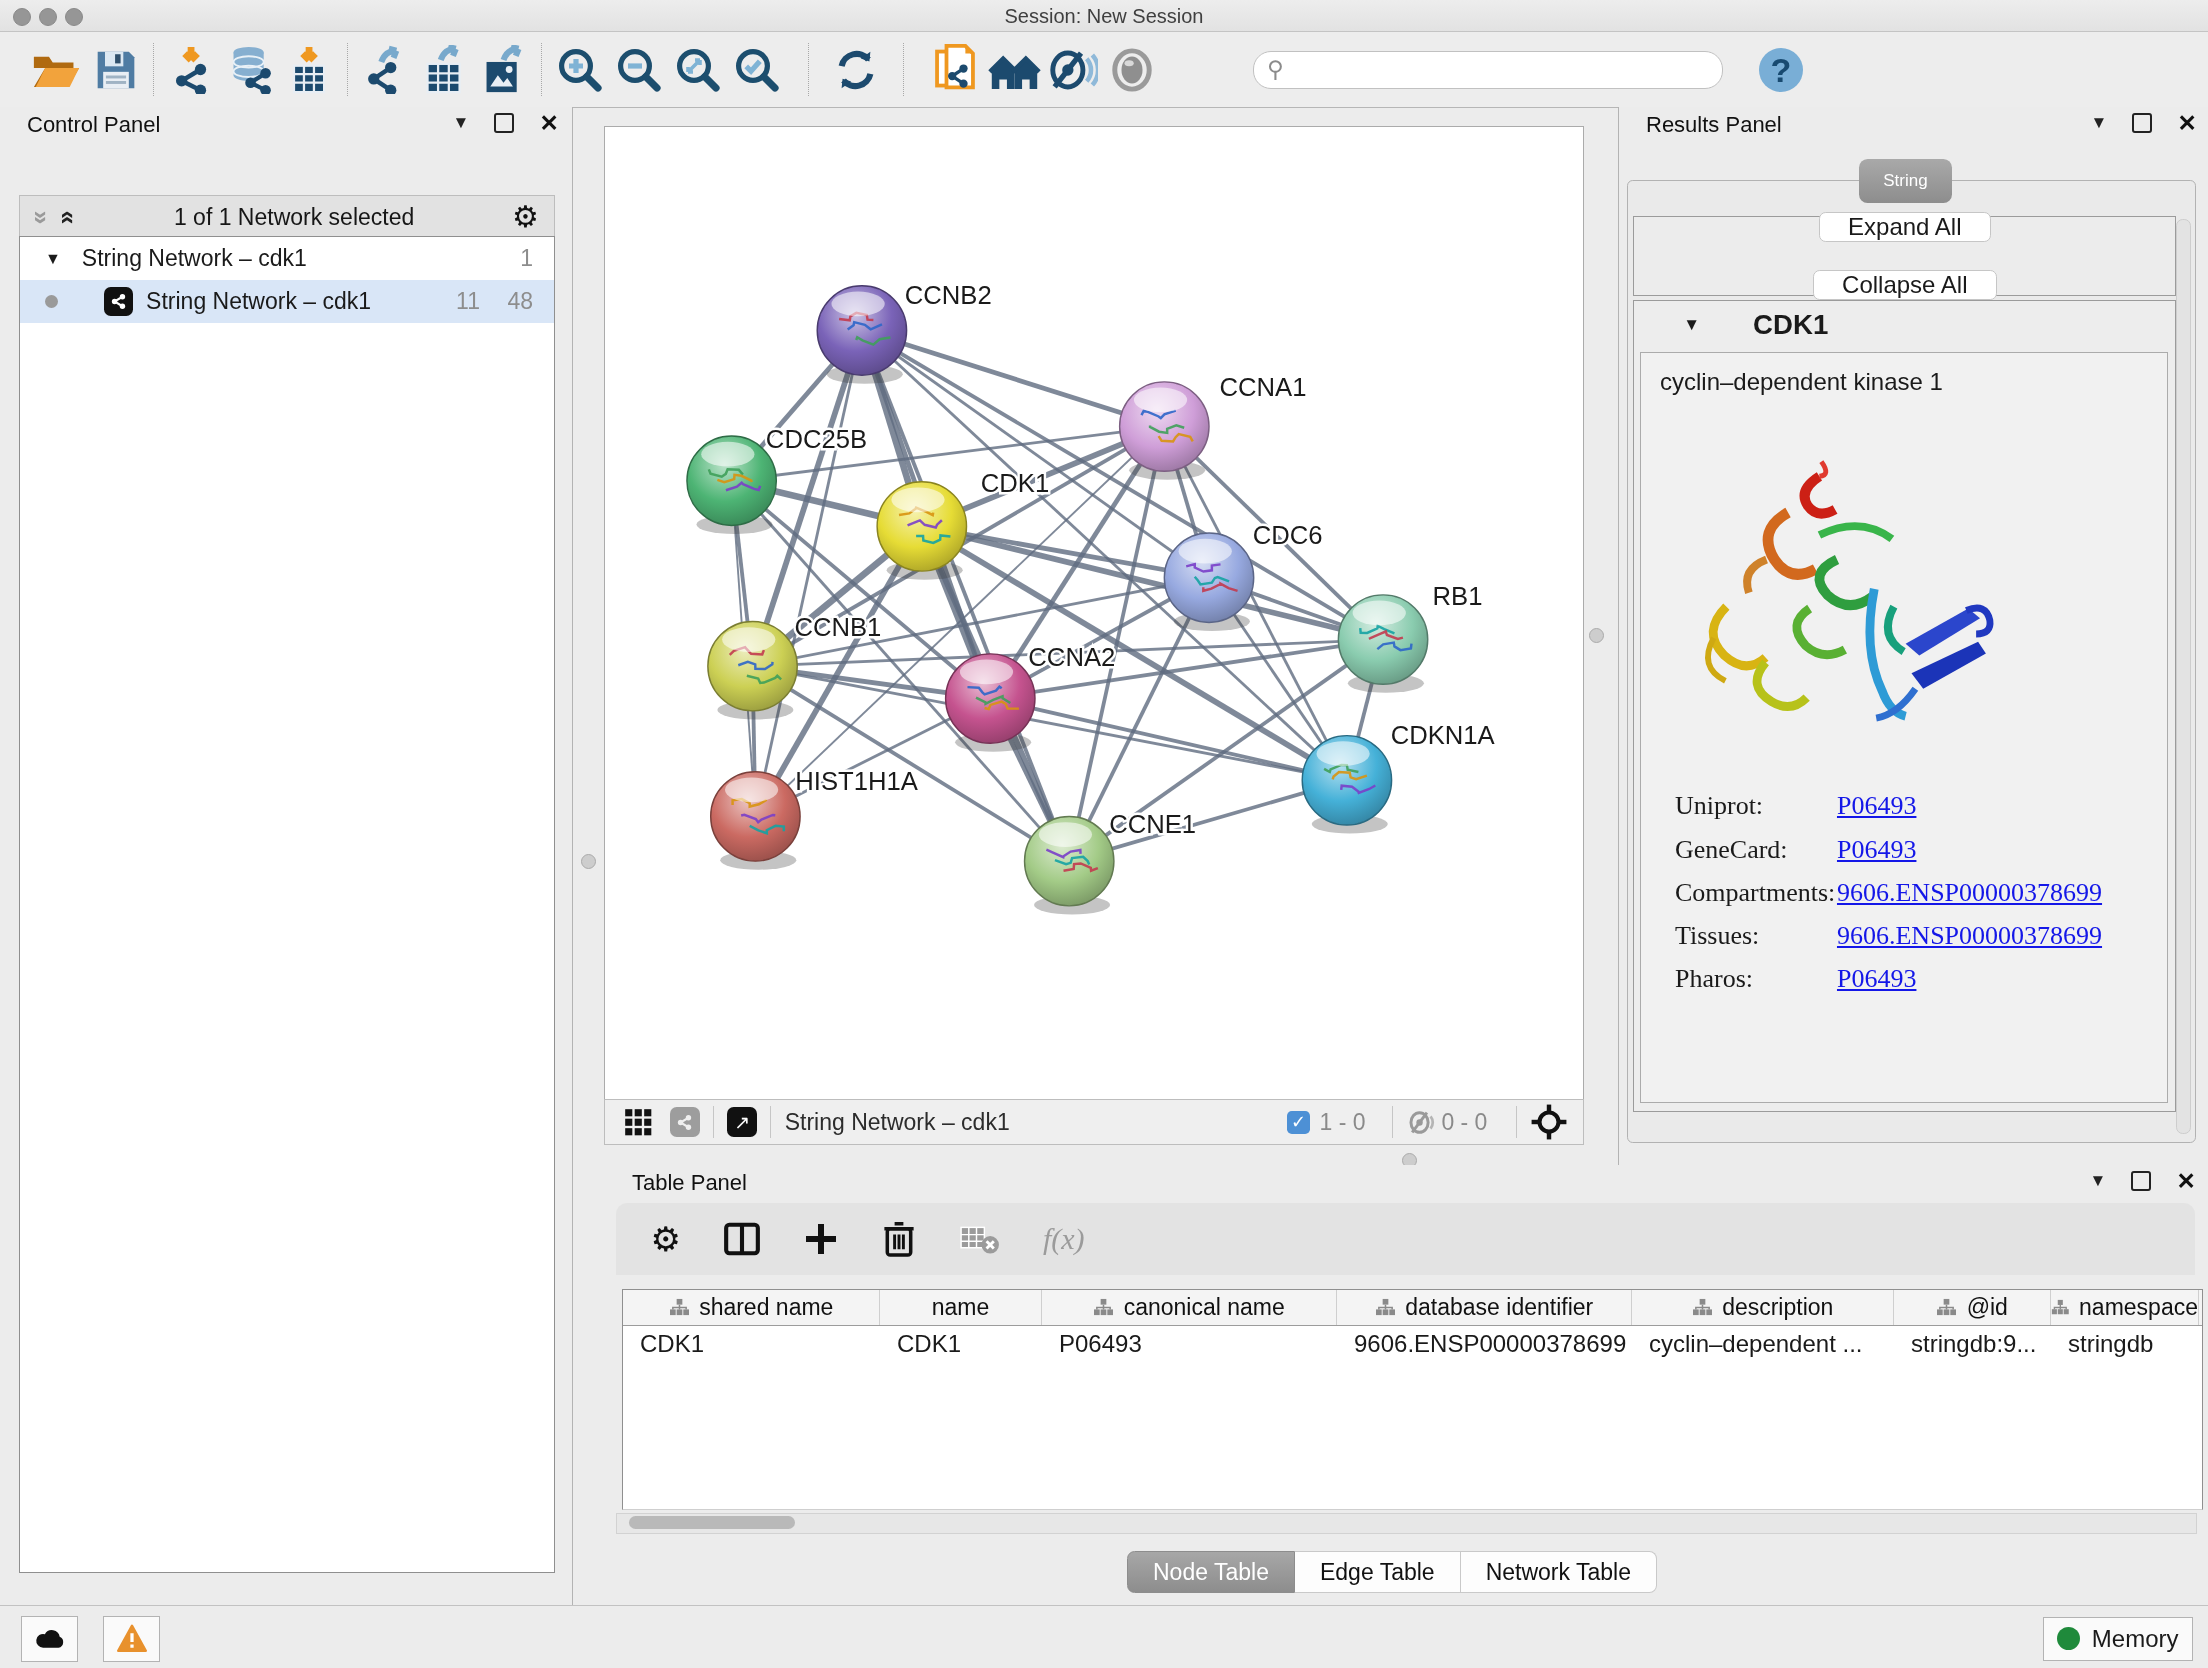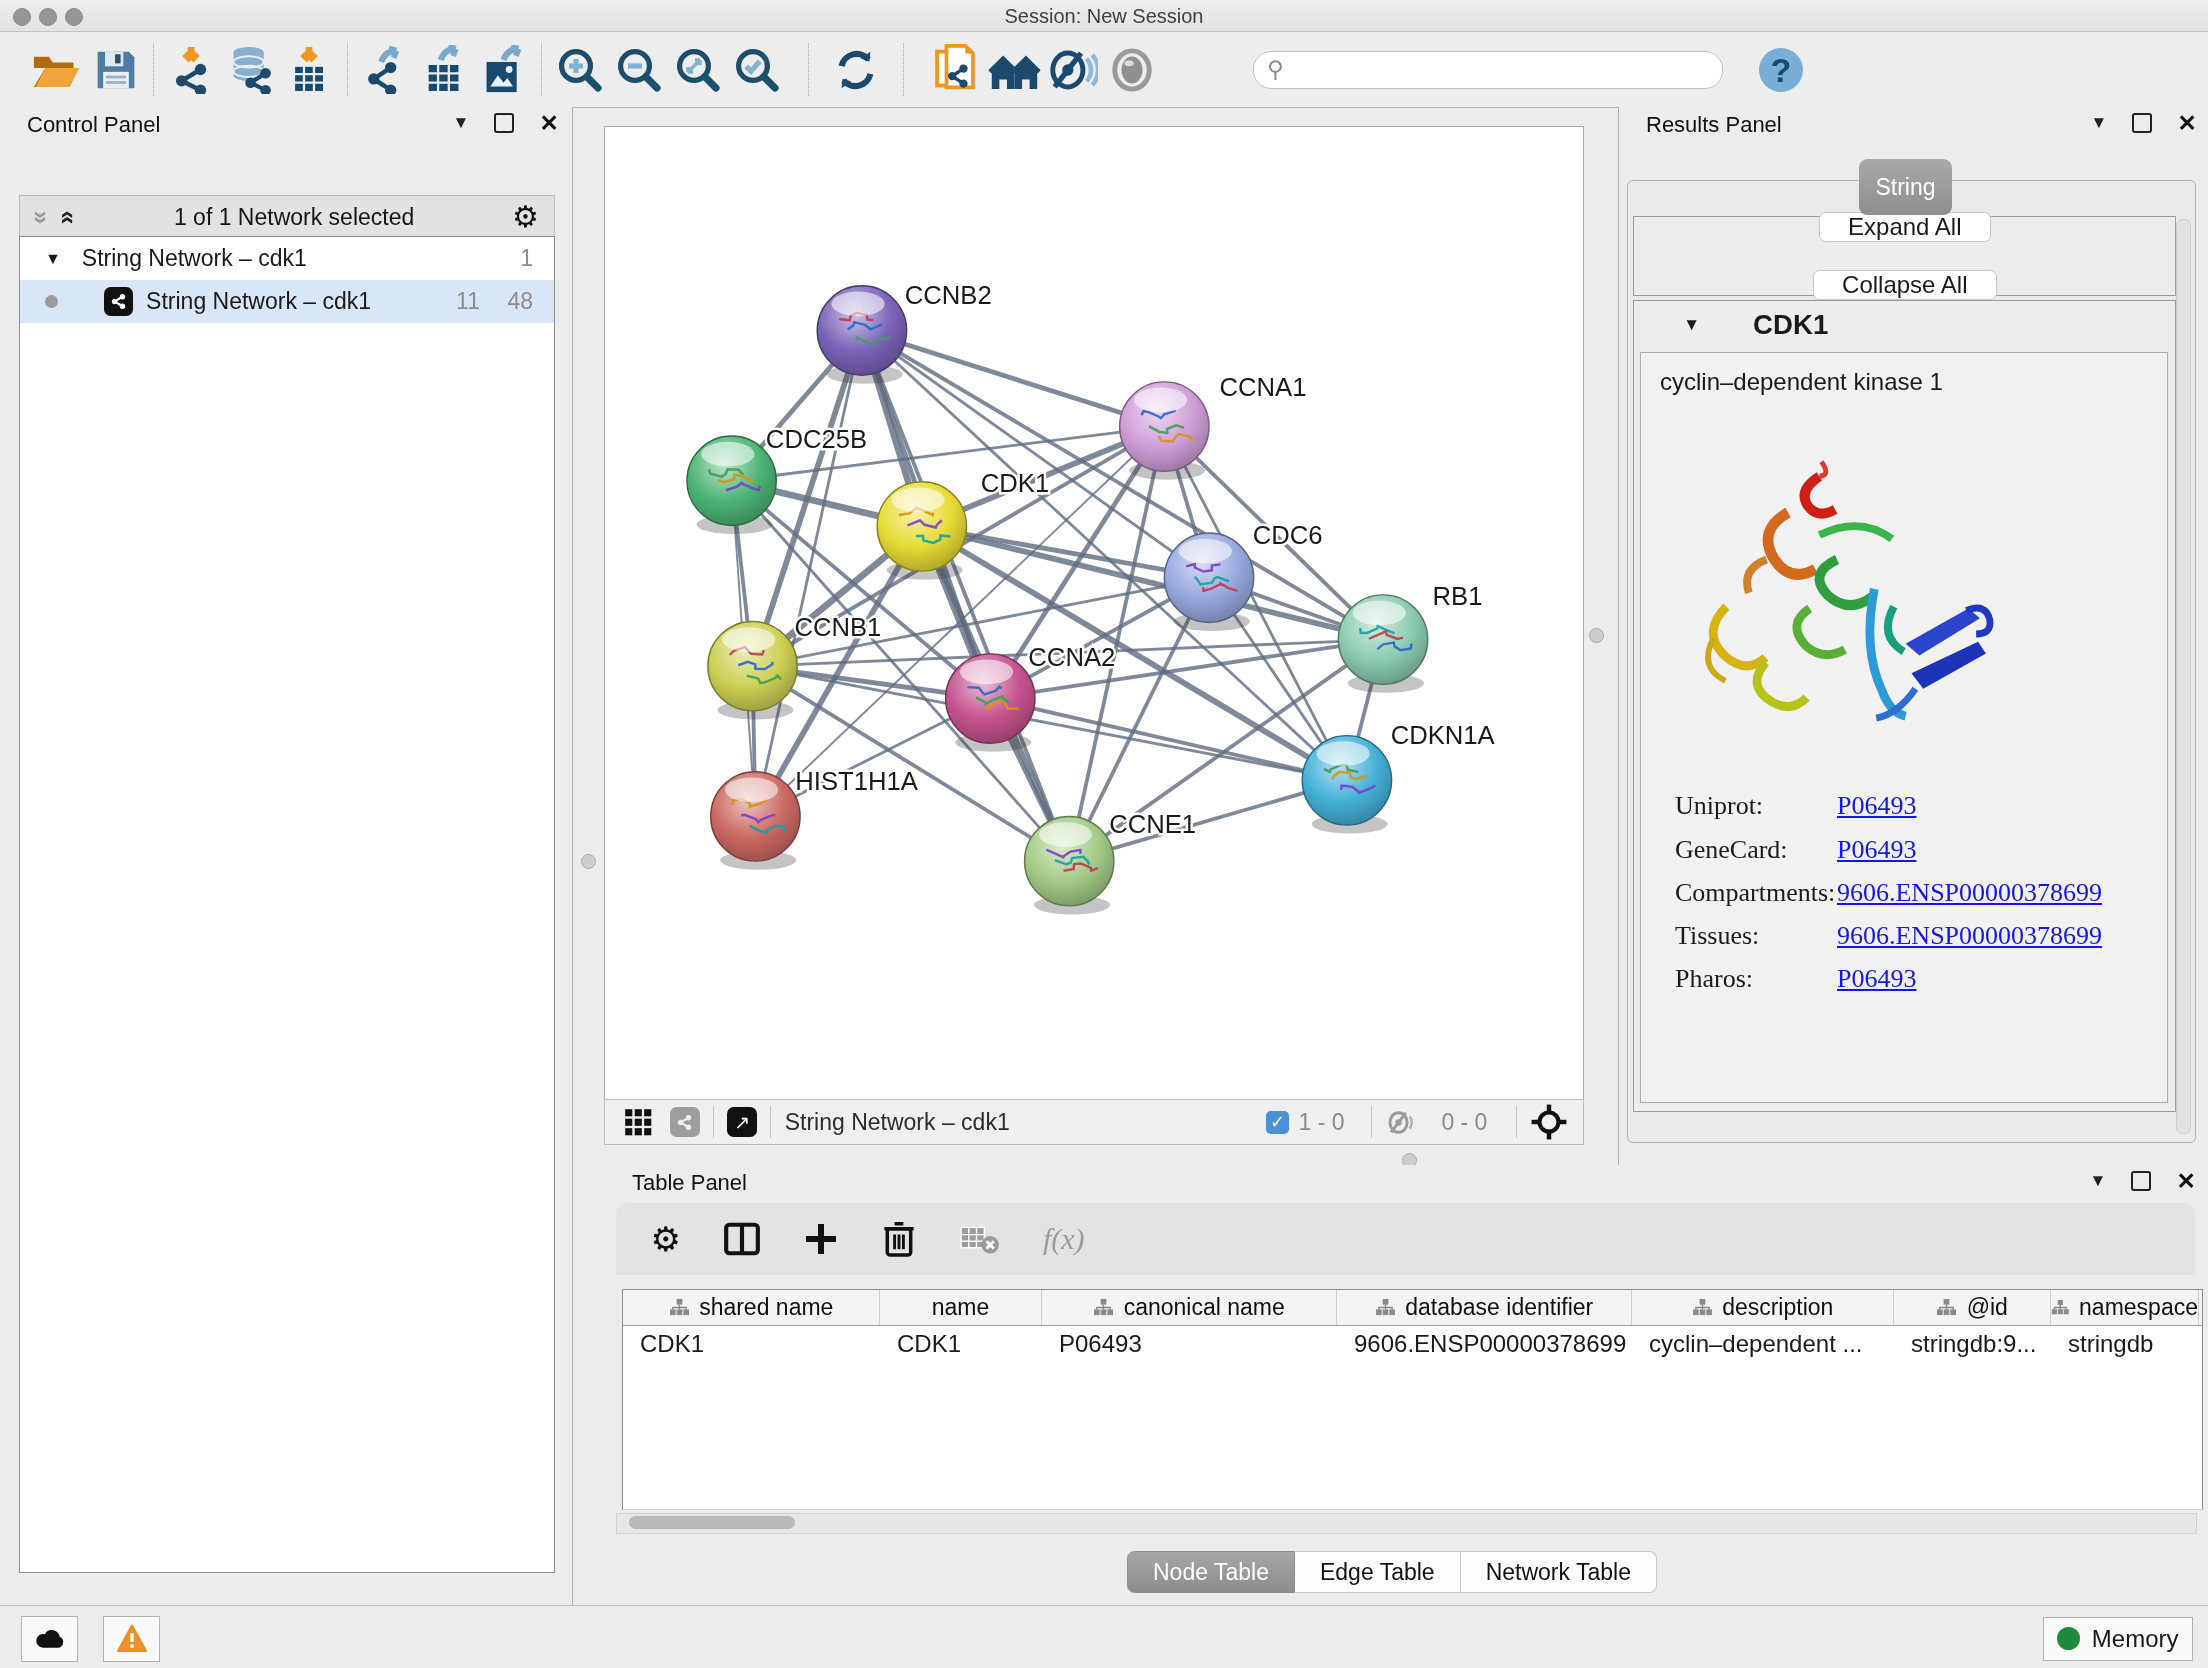--- a/index.html
+++ b/index.html
@@ -54,22 +54,22 @@
   .net-status{left:604px;top:1099px;width:978px;height:44px;background:#efefef;
               border:1px solid #bdbdbd;display:flex;align-items:center;font-size:23px;color:#8a8a8a;}
   .ns-sep{width:1px;height:32px;background:#c6c6c6;margin:0 13.3px;}
   .checkbox{width:23px;height:23px;background:#4d90d5;border-radius:4.8px;color:#fff;font-size:18px;
             display:flex;align-items:center;justify-content:center;}
   .extlink{width:30px;height:30px;background:#111;border-radius:6.7px;color:#fff;font-size:19px;
            display:flex;align-items:center;justify-content:center;}
   .grip{width:13.3px;height:13.3px;border-radius:50%;background:#cdcdcd;border:1px solid #aaa;}
   
   .results-panel{left:1618px;top:107px;width:591px;height:1498px;background:#ececec;border-left:1px solid #b3b3b3;}
-  .rp-tab{position:absolute;left:240px;top:52px;width:93px;height:56px;border-radius:8.6px;
-          background:linear-gradient(#a9a9a9,#8d8d8d);color:#fff;font-size:23px;display:flex;
+  .rp-tab{position:absolute;left:240px;top:52px;width:93px;height:44px;border-radius:8.6px;
+          background:linear-gradient(#a9a9a9,#8d8d8d);color:#fff;font-size:17px;display:flex;
           align-items:center;justify-content:center;z-index:3;}
   .rp-outer{position:absolute;left:7.6px;top:73px;width:567px;height:961px;background:#eaeaea;
             border:1px solid #b2b2b2;border-radius:5.7px;}
   .rp-box1{position:absolute;left:5.7px;top:35px;width:541px;height:78px;background:#ececec;border:1px solid #9b9b9b;
            display:flex;align-items:center;justify-content:center;gap:28.5px;flex-direction:column;}
   .rp-btn{height:40px;background:#fff;border:1px solid #c6c6c6;border-radius:6.7px;font-size:24px;
           display:flex;align-items:center;justify-content:center;padding:0 28.5px;}
   .rp-box2{position:absolute;left:5.7px;top:119px;width:541px;height:810px;background:#ededed;border:1px solid #9b9b9b;}
   .rp-sechead{height:48px;display:flex;align-items:center;}
   .rp-content{position:absolute;left:5.7px;top:51px;width:526px;height:749px;background:#f1f1f1;border:1px solid #ababab;}
@@ -567,21 +567,21 @@
   <span style="flex:1"></span>
   <span class="checkbox">✓</span>
   <span style="margin:0 13.3px 0 9.5px">1 - 0</span>
   <span class="ns-sep"></span>
   <svg width="32" height="27" viewBox="0 0 26 22">
     <ellipse cx="11" cy="11" rx="7" ry="8" fill="none" stroke="#9a9a9a" stroke-width="2.4"></ellipse>
     <circle cx="11" cy="11" r="2.6" fill="#9a9a9a"></circle>
     <path d="M5 19 17 3" stroke="#9a9a9a" stroke-width="2.4"></path>
     <path d="M20 6 a8 8 0 0 1 0 10" stroke="#b5b5b5" stroke-width="2.2" fill="none"></path>
   </svg>
-  <span style="margin:0 15px 0 24px">0 - 0</span>
+  <span style="margin:0 15px 0 3px">0 - 0</span>
   <span class="ns-sep"></span>
   <svg width="38" height="38" viewBox="0 0 24 24" style="margin-right:15px">
     <circle cx="12" cy="12" r="6" fill="none" stroke="#111" stroke-width="2.6"></circle>
     <g fill="#111">
         <rect x="10.6" y="1" width="2.8" height="5.4"></rect>
         <rect x="10.6" y="17.6" width="2.8" height="5.4"></rect>
     <rect x="1" y="10.6" width="5.4" height="2.8"></rect>
         <rect x="17.6" y="10.6" width="5.4" height="2.8"></rect>
       </g>
   </svg>

